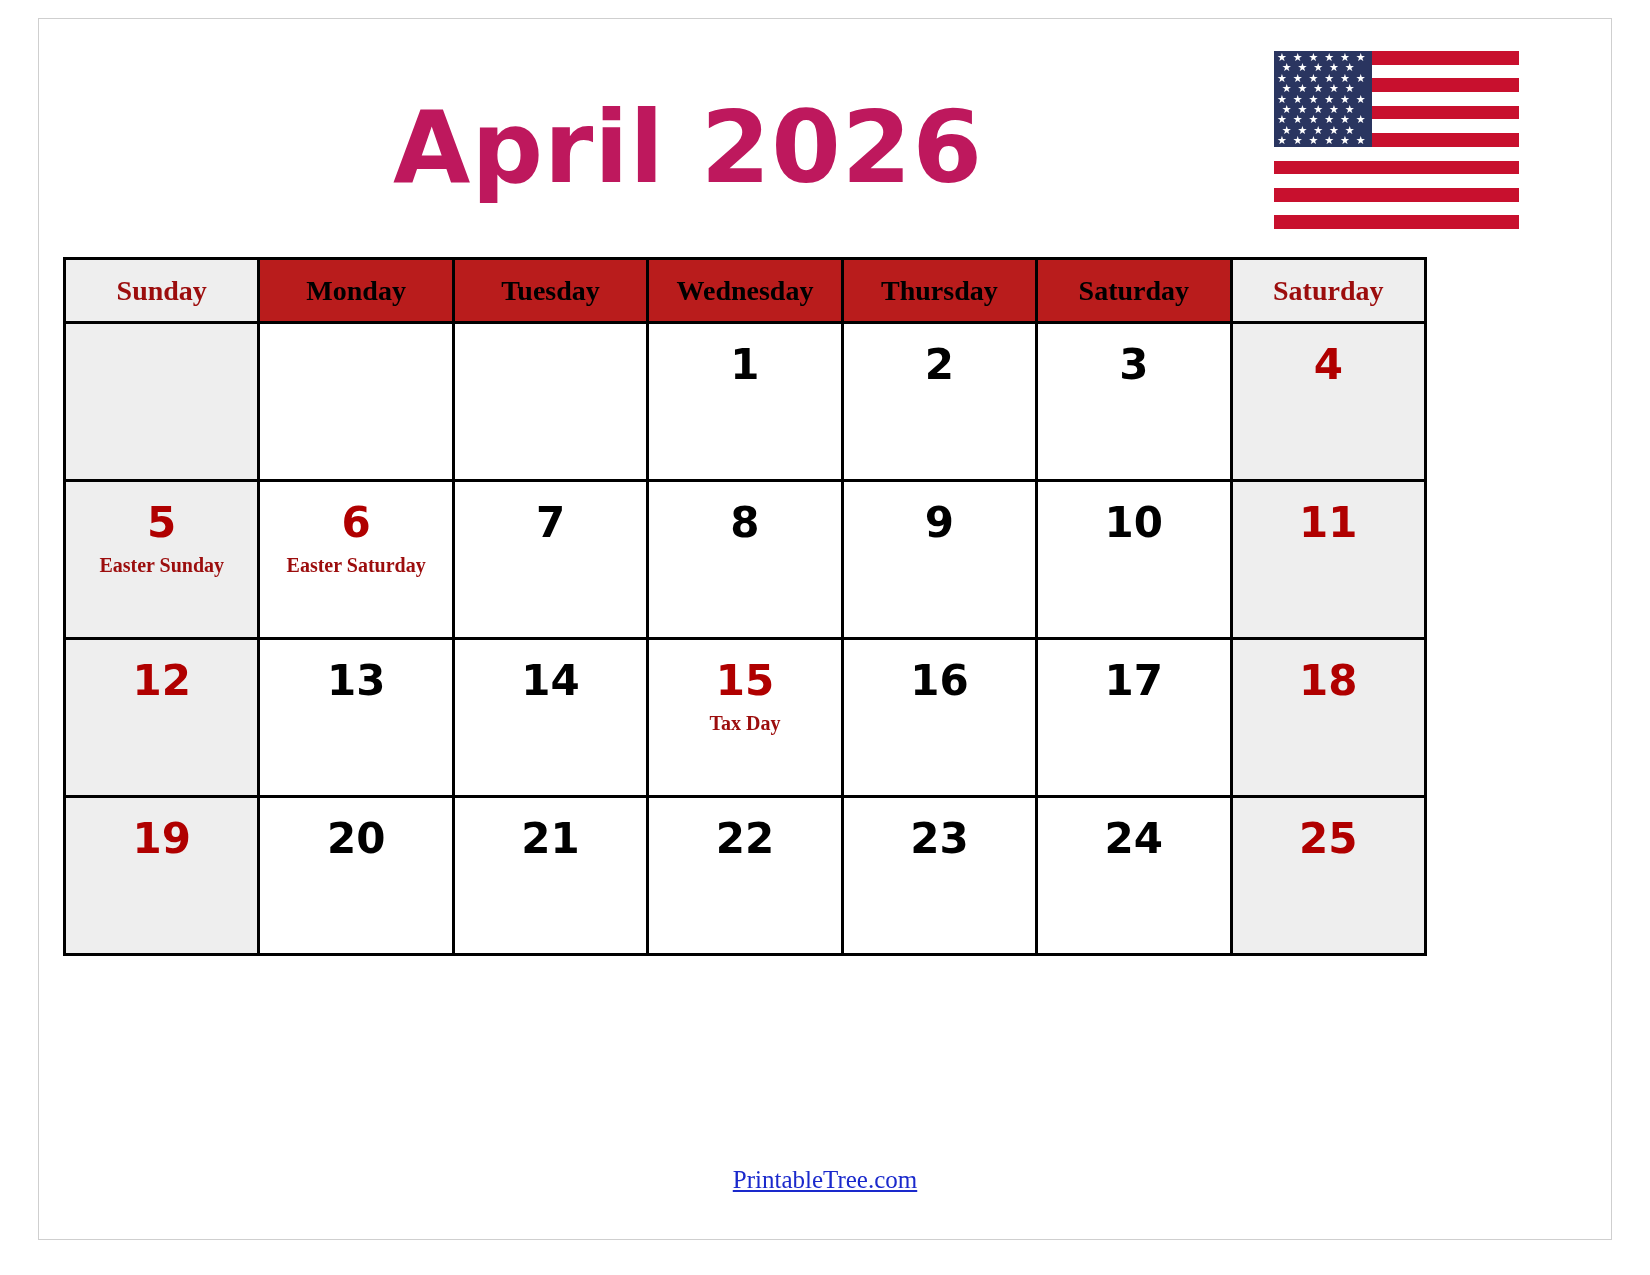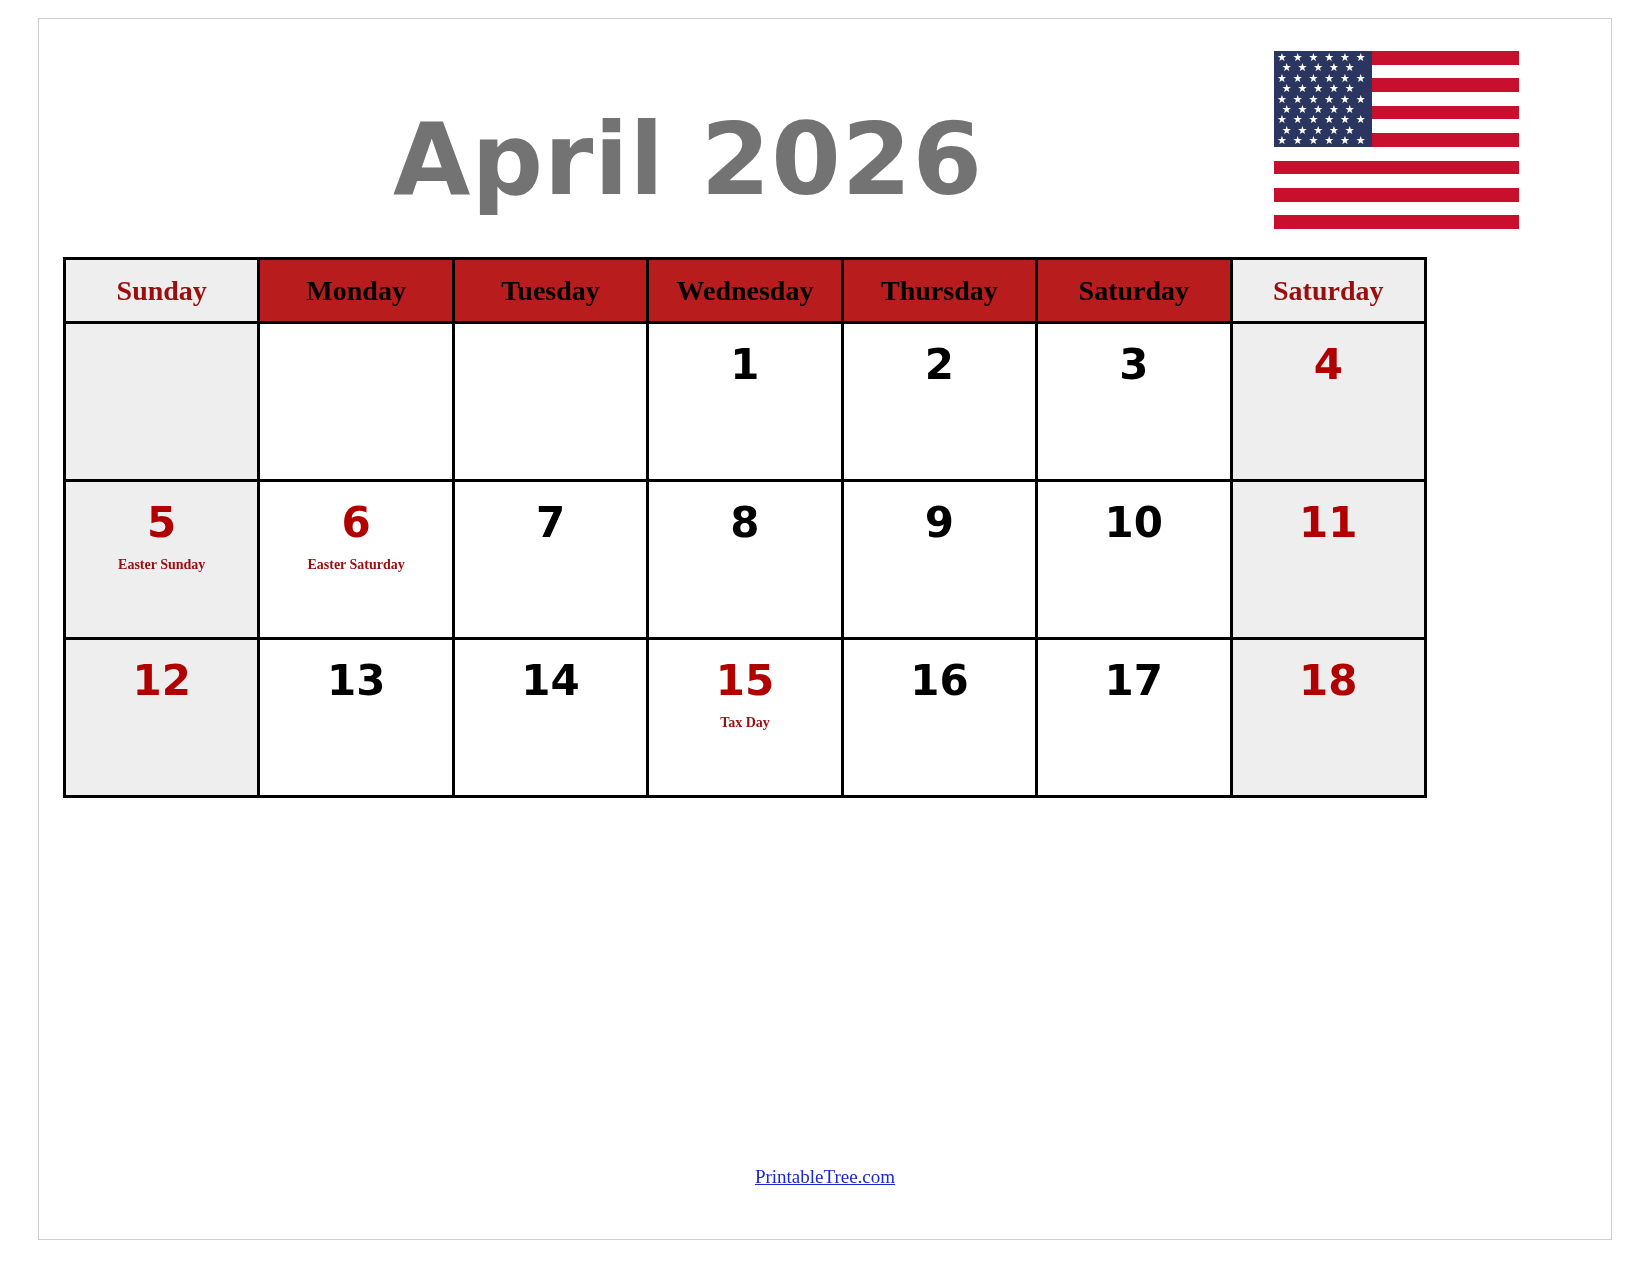--- a/index.html
+++ b/index.html
@@ -40,23 +40,22 @@
   .title {
     position: absolute;
     left: 0;
     top: 78px;
     width: 1300px;
     text-align: center;
     font-family: "DejaVu Sans", sans-serif;
     font-weight: bold;
     font-size: 100px;
     line-height: 104px;
-    color: #737373;
+    color: #be185d;
     letter-spacing: 1px;
-    margin-top: 12px;
   }
   
   .flag {
     position: absolute;
     left: 1236px;
     top: 33px;
     width: 245px;
     height: 178px;
   }
   .flag .stripes {
@@ -138,37 +137,37 @@
     color: #000000;
   }
   .daynum.red {
     color: #b00000;
   }
   .event {
     display: block;
     text-align: center;
     font-family: "Liberation Serif", serif;
     font-weight: bold;
-    font-size: 14px;
+    font-size: 20px;
     line-height: 22px;
     padding-top: 8px;
     color: #9c0d0d;
   }
   td.empty .daynum { visibility: hidden; }
   
   .footer {
     position: absolute;
     left: 63px;
     top: 1166px;
     width: 1524px;
     text-align: center;
   }
   .footer a {
     font-family: "Liberation Serif", serif;
-    font-size: 19px;
+    font-size: 25px;
     color: #1a29cc;
     text-decoration: underline;
   }
 </style>
 </head>
 <body>
 
 <div class="page">
   <div class="page-border"></div>
 
@@ -272,20 +271,43 @@
             <span class="daynum">16</span>
           </td>
         <td>
             <span class="daynum">17</span>
           </td>
         <td class="weekend">
             <span class="daynum red">18</span>
           </td>
       </tr>
 
+      <tr>
+        <td class="weekend">
+            <span class="daynum red">19</span>
+          </td>
+        <td>
+            <span class="daynum">20</span>
+          </td>
+        <td>
+            <span class="daynum">21</span>
+          </td>
+        <td>
+            <span class="daynum">22</span>
+          </td>
+        <td>
+            <span class="daynum">23</span>
+          </td>
+        <td>
+            <span class="daynum">24</span>
+          </td>
+        <td class="weekend">
+            <span class="daynum red">25</span>
+          </td>
+      </tr>
 
     </tbody>
   </table>
 
   <div class="footer">
     <a href="#">PrintableTree.com</a>
   </div>
 </div>
 
 </body></html>

